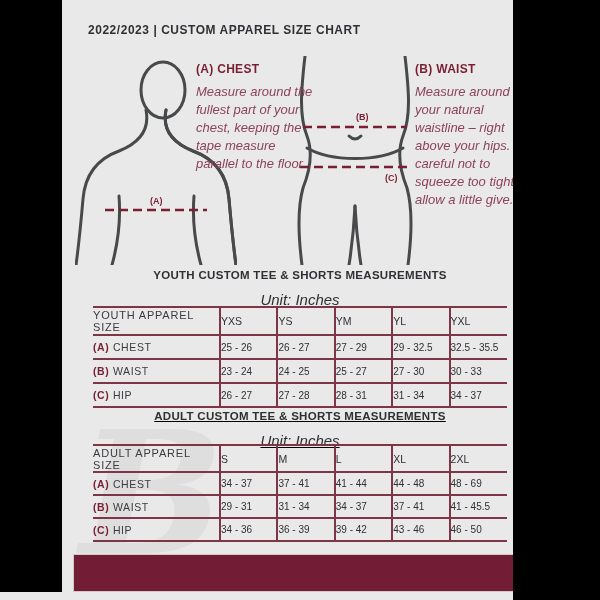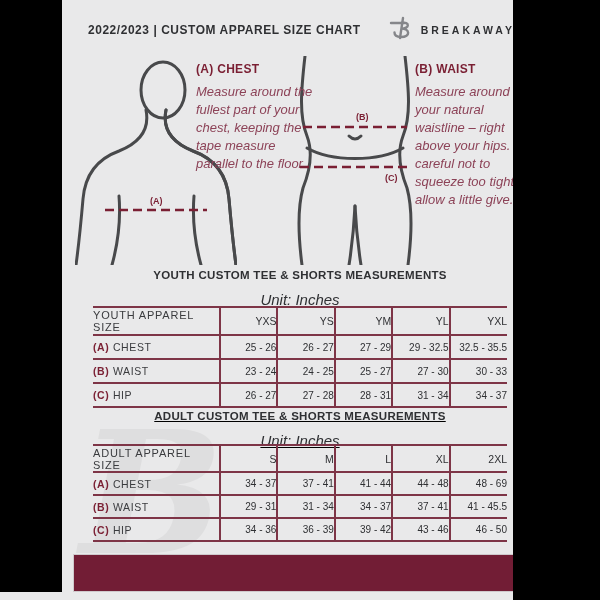--- a/index.html
+++ b/index.html
@@ -27,21 +27,21 @@
   
   .sec{position:absolute;left:31px;width:414px;text-align:center;}
   .sec-title{font-size:11.5px;font-weight:bold;color:#2f3033;letter-spacing:.3px;}
   .sec-unit{font-size:15px;font-style:italic;color:#2f3033;margin-top:10px;}
 
   
   table.size{position:absolute;left:31px;width:414px;border-collapse:collapse;
              table-layout:fixed;z-index:2;}
   table.size td,table.size th{border-top:2px solid #7e3547;border-bottom:2px solid #7e3547;
              padding:0;font-weight:normal;background:transparent;}
-  td.v,th.v{border-left:2px solid #7e3547;text-align:right;font-size:10px;color:#2f3033;}
+  td.v,th.v{border-left:2px solid #7e3547;text-align:left;font-size:10px;color:#2f3033;}
   th.v{font-size:10.5px;font-weight:bold;color:#303134;}
   th.lbl{font-size:11px;color:#3a3b3e;text-align:left;padding-left:10px;letter-spacing:.8px;}
   td.rowlbl{text-align:left;padding-left:10px;font-size:10.5px;color:#3a3b3e;letter-spacing:.6px;}
   td.rowlbl .mk{font-weight:bold;color:#7a1f33;}
   #youth-table th,#youth-table td{height:22px;}
   #youth-table tr.hd th{height:26px;}
   #adult-table th,#adult-table td{height:21px;}
   #adult-table tr.hd th{height:25px;}
 
   .watermark{position:absolute;left:18px;top:408px;font-family:"DejaVu Serif",serif;
@@ -51,28 +51,20 @@
               background:#721d35;border:1.5px solid #cfc9cc;z-index:3;}
   svg text{font-family:"Liberation Sans",sans-serif;}
 </style>
 </head>
 <body>
 
 <div class="canvas">
   <div class="page">
 
     <div class="hdr-title">2022/2023  |  CUSTOM APPAREL SIZE CHART</div>
-    <div class="logo">
-      <svg width="26" height="27" viewBox="0 0 26 27">
-        <path d="M2 7 H15" stroke="#85868a" stroke-width="2.4" fill="none" stroke-linecap="round"></path>
-        <path d="M14 2 L11 22" stroke="#85868a" stroke-width="2.4" fill="none" stroke-linecap="round"></path>
-        <path d="M12.5 7 C21 5.5 21 12.5 12 12.5 C21 12.5 22 21 12 21 C7.5 21 5.5 19 5.5 16.5" stroke="#85868a" stroke-width="2.4" fill="none" stroke-linecap="round"></path>
-      </svg>
-      <span class="brand">BREAKAWAY</span>
-    </div>
 
     <svg class="figure" style="left:13px;top:56px;" width="162" height="209" viewBox="0 0 162 209">
       <g stroke="#48494b" stroke-width="3" fill="none" stroke-linecap="round">
         <ellipse cx="88" cy="34" rx="22" ry="28"></ellipse>
         <path d="M71 54 C75 74 64 87 44 95 C22 103 10 119 8 143 C6 166 4 187 1 209"></path>
         <path d="M105 54 C101 74 112 87 132 95 C154 103 166 119 168 143 C170 166 172 187 175 209" transform="translate(-14,0) scale(1,1)"></path>
         <path d="M91 54 C87 74 98 87 118 95 C140 103 152 119 154 143 C156 166 158 187 161 209"></path>
         <path d="M44 140 C46 165 43 187 37 209"></path>
         <path d="M119 140 C117 165 120 187 126 209"></path>
       </g>

